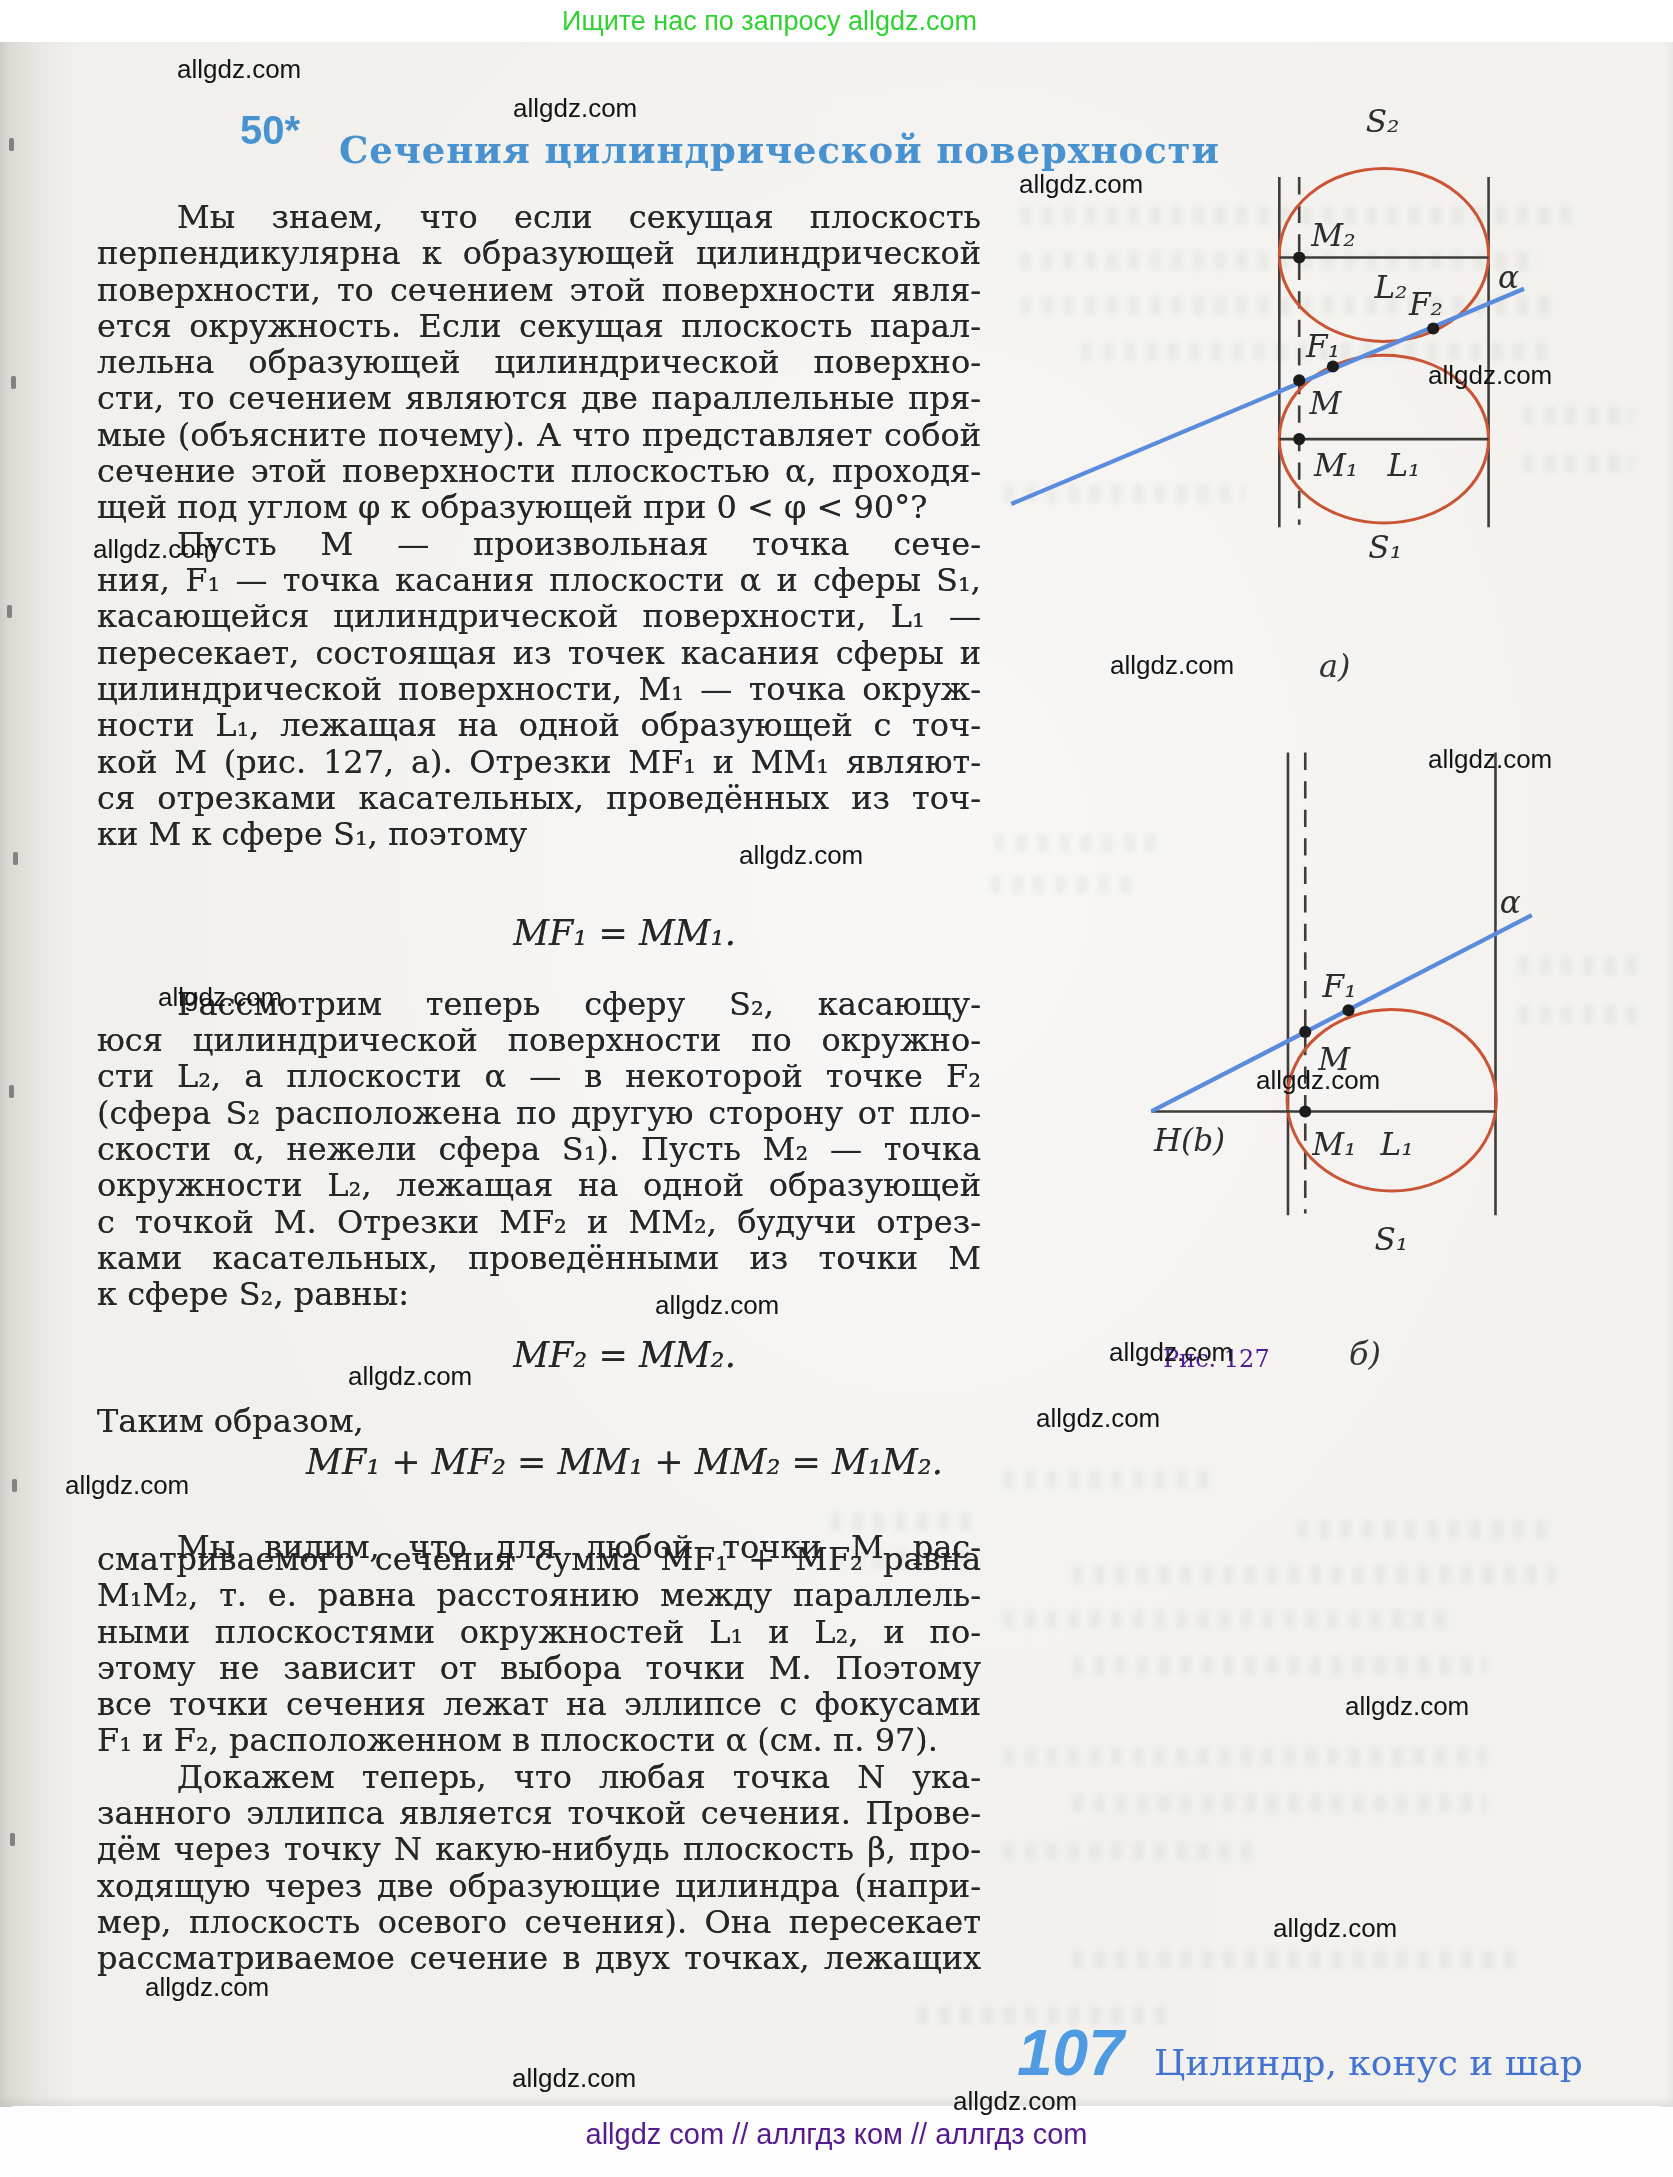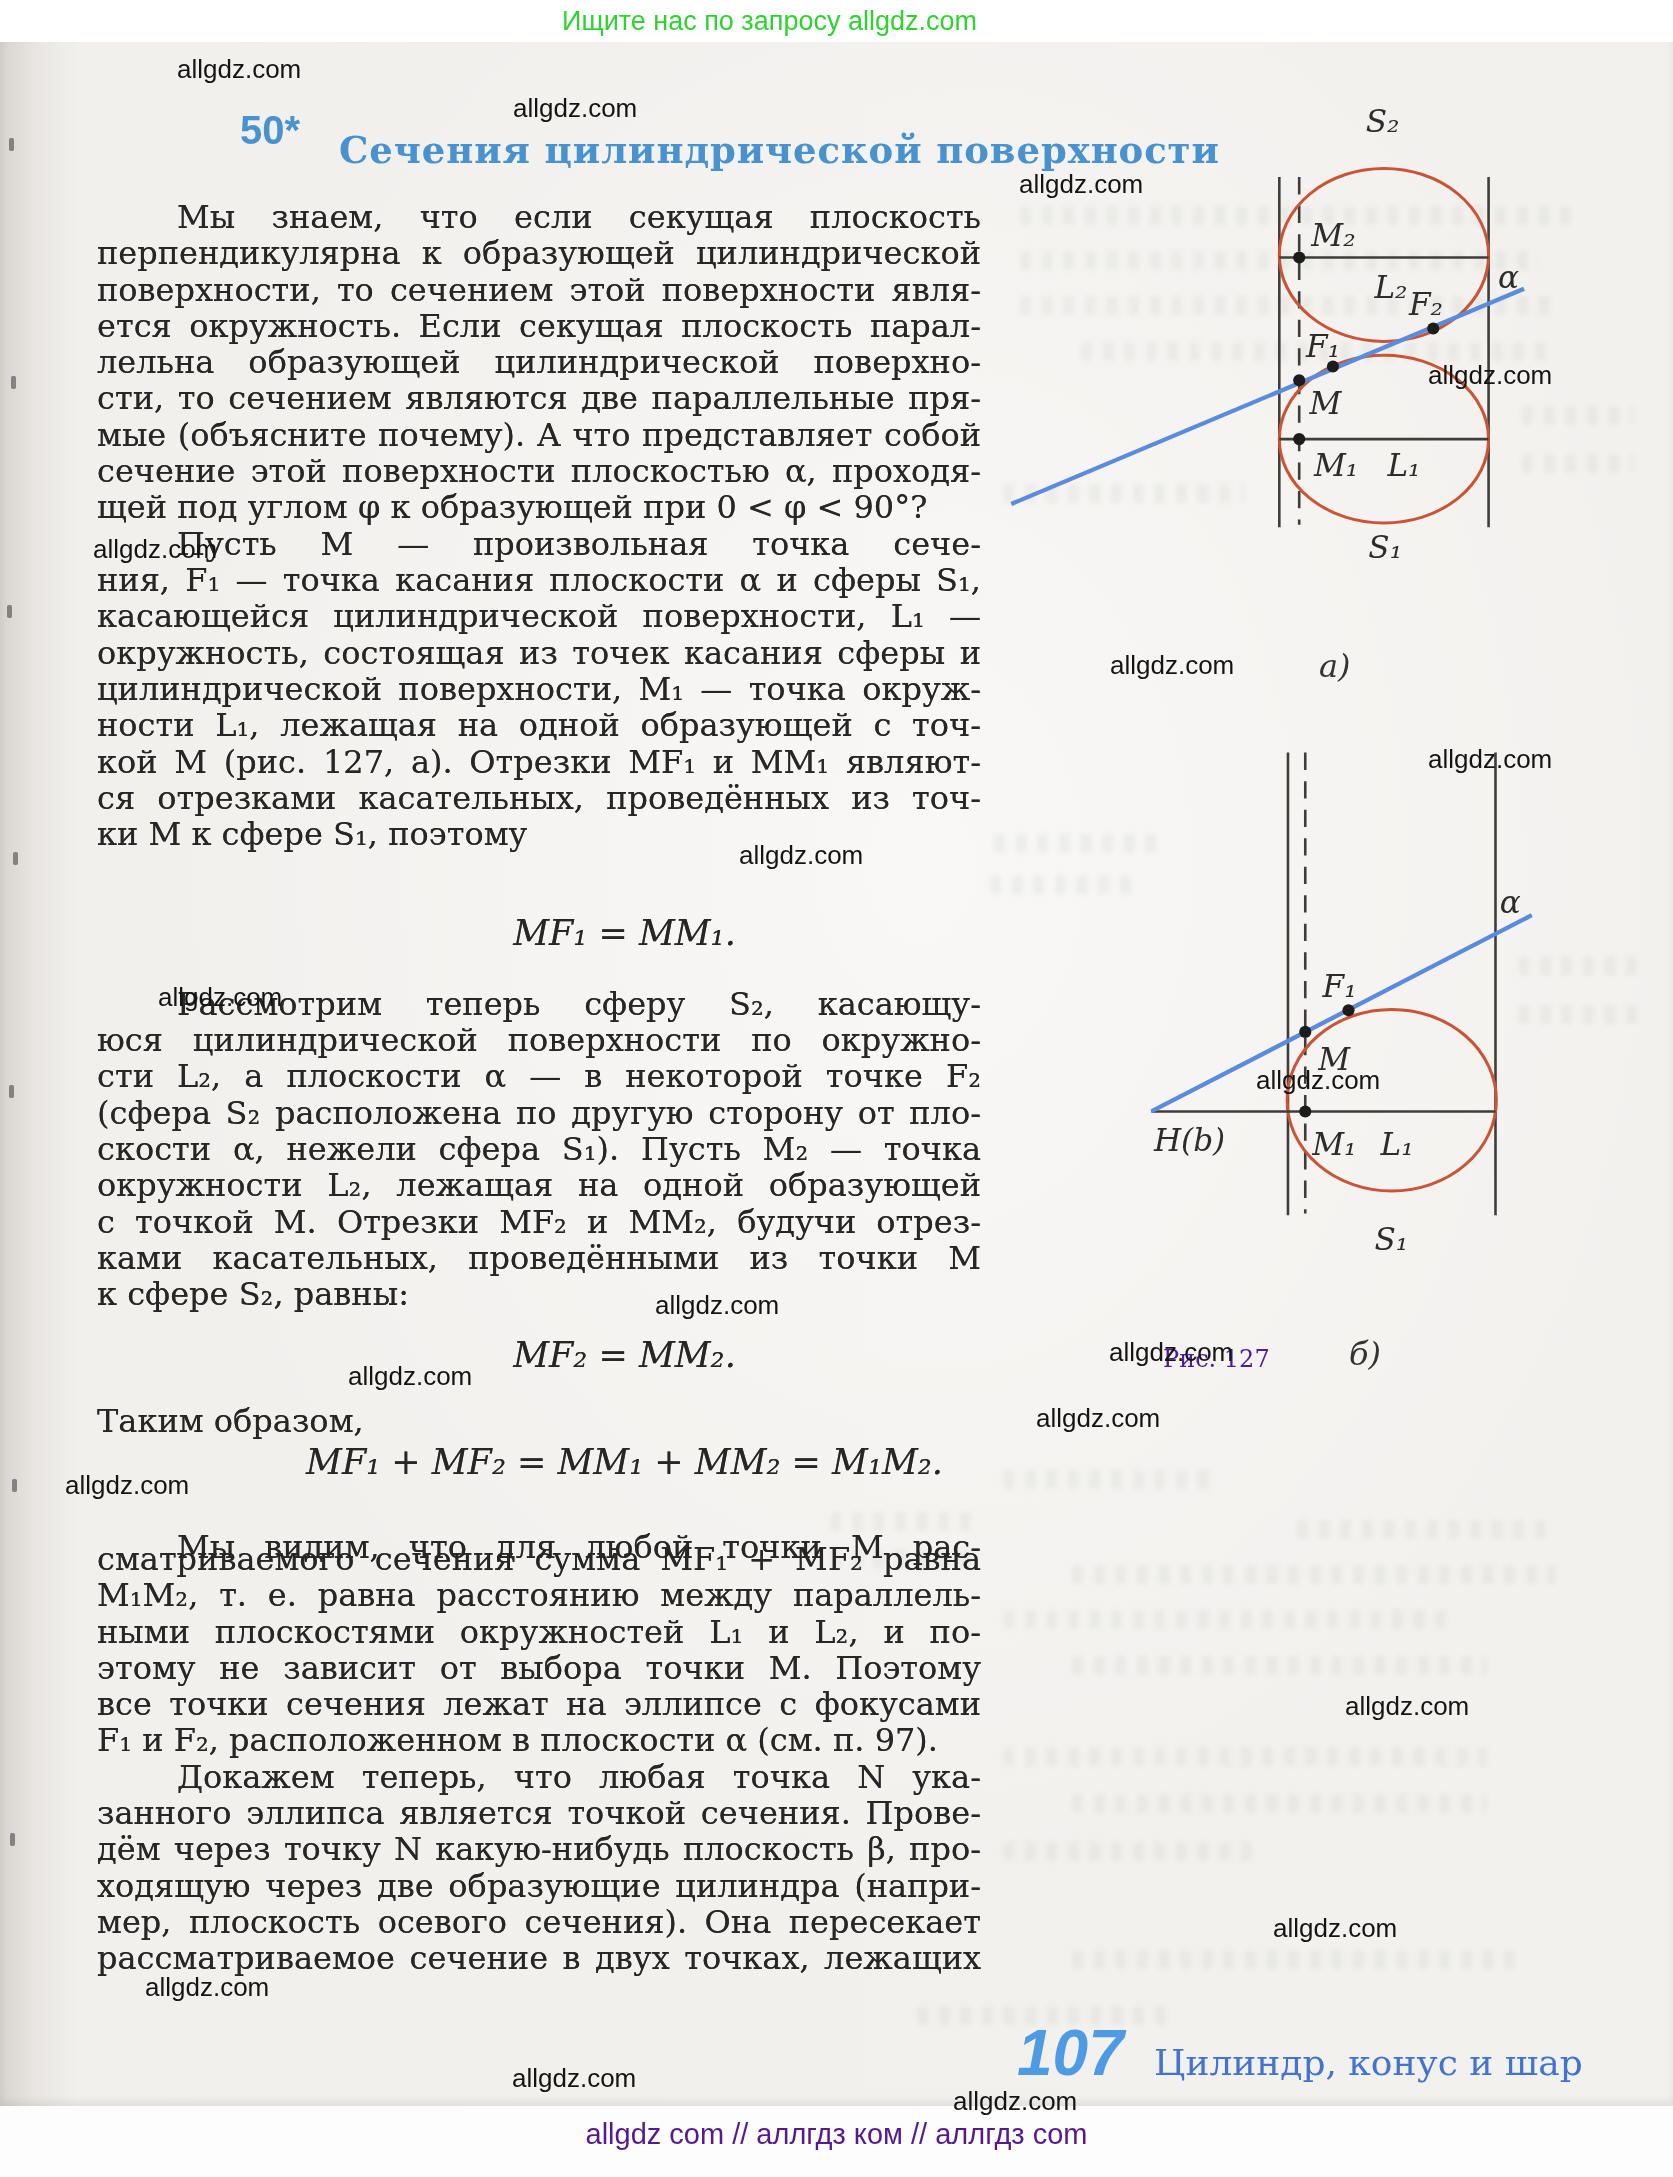--- a/index.html
+++ b/index.html
@@ -7,21 +7,21 @@
           font-family:"DejaVu Serif","Liberation Serif",serif;background:#fff;}
   .scanbg{position:absolute;left:0;top:42px;width:1673px;height:2065px;
           background:
             radial-gradient(ellipse at 55% 40%, rgba(255,255,255,.5) 0%, rgba(0,0,0,0) 60%),
             linear-gradient(90deg,#d7d3cf 0px,#e8e5e1 33px,#f2f0ed 78px,#f3f1ee 100%);
           box-shadow:inset 0 -5.2px 8.6px rgba(0,0,0,.08);}
   .topstrip{position:absolute;left:0;top:0;width:1539px;height:42px;background:#fff;
             display:flex;align-items:center;justify-content:center;}
   .greennote{font-family:"Liberation Sans","DejaVu Sans",sans-serif;font-size:27px;color:#2fd32f;}
   .botstrip{position:absolute;left:0;top:2106px;width:1673px;height:71px;background:#fdfdfd;
-            display:flex;align-items:flex-start;justify-content:center;}
+            display:flex;align-items:flex-start;justify-content:center;border-radius:16px;}
   .purplenote{font-family:"Liberation Sans","DejaVu Sans",sans-serif;font-size:29px;color:#571a8c;margin-top:12px;}
   .wm{position:absolute;font-family:"Liberation Sans","DejaVu Sans",sans-serif;font-size:26px;color:#141414;
       z-index:6;white-space:nowrap;}
   .sec-num{position:absolute;left:240px;top:108px;font-family:"Liberation Sans","DejaVu Sans",sans-serif;
            font-weight:bold;font-size:40px;color:#4792cf;z-index:4;}
   .sec-title{position:absolute;left:339px;top:128px;font-weight:bold;font-size:37px;color:#4792cf;
              letter-spacing:0.9px;z-index:4;}
   .bline{position:absolute;left:97px;width:884px;height:36px;font-size:32px;line-height:36px;color:#262626;
          text-align:justify;text-align-last:justify;white-space:normal;z-index:4;
          text-shadow:0 0 0.5px rgba(20,20,20,.65);}
@@ -60,21 +60,21 @@
       <div class="bline" style="top: 272px;">поверхности, то сечением этой поверхности явля-</div>
       <div class="bline" style="top: 308px;">ется окружность. Если секущая плоскость парал-</div>
       <div class="bline" style="top: 344px;">лельна образующей цилиндрической поверхно-</div>
       <div class="bline" style="top: 380px;">сти, то сечением являются две параллельные пря-</div>
       <div class="bline" style="top: 417px;">мые (объясните почему). А что представляет собой</div>
       <div class="bline" style="top: 453px;">сечение этой поверхности плоскостью α, проходя-</div>
       <div class="bline end" style="top: 489px;">щей под углом φ к образующей при 0 &lt; φ &lt; 90°?</div>
       <div class="bline ind" style="top: 526px;">Пусть M — произвольная точка сече-</div>
       <div class="bline" style="top: 562px;">ния, F₁ — точка касания плоскости α и сферы S₁,</div>
       <div class="bline" style="top: 598px;">касающейся цилиндрической поверхности, L₁ —</div>
-      <div class="bline" style="top: 635px;">окружность, состоящая из точек касания сферы и</div>
+      <div class="bline" style="top: 635px;">пересекает, состоящая из точек касания сферы и</div>
       <div class="bline" style="top: 671px;">цилиндрической поверхности, M₁ — точка окруж-</div>
       <div class="bline" style="top: 707px;">ности L₁, лежащая на одной образующей с точ-</div>
       <div class="bline" style="top: 744px;">кой M (рис. 127, а). Отрезки MF₁ и MM₁ являют-</div>
       <div class="bline" style="top: 780px;">ся отрезками касательных, проведённых из точ-</div>
       <div class="bline end" style="top: 816px;">ки M к сфере S₁, поэтому</div>
       <div class="bline ind" style="top: 986px;">Рассмотрим теперь сферу S₂, касающу-</div>
       <div class="bline" style="top: 1022px;">юся цилиндрической поверхности по окружно-</div>
       <div class="bline" style="top: 1058px;">сти L₂, а плоскости α — в некоторой точке F₂</div>
       <div class="bline" style="top: 1095px;">(сфера S₂ расположена по другую сторону от пло-</div>
       <div class="bline" style="top: 1131px;">скости α, нежели сфера S₁). Пусть M₂ — точка</div>

